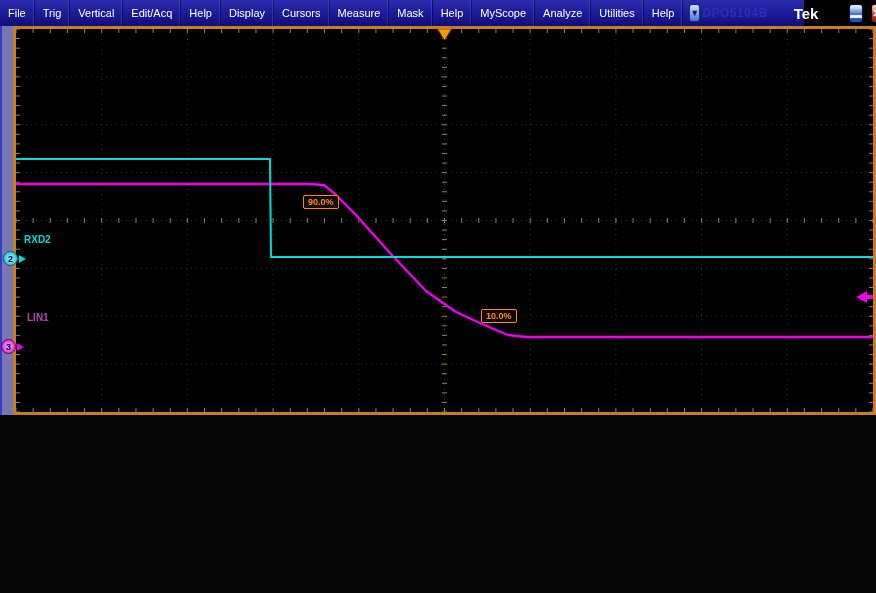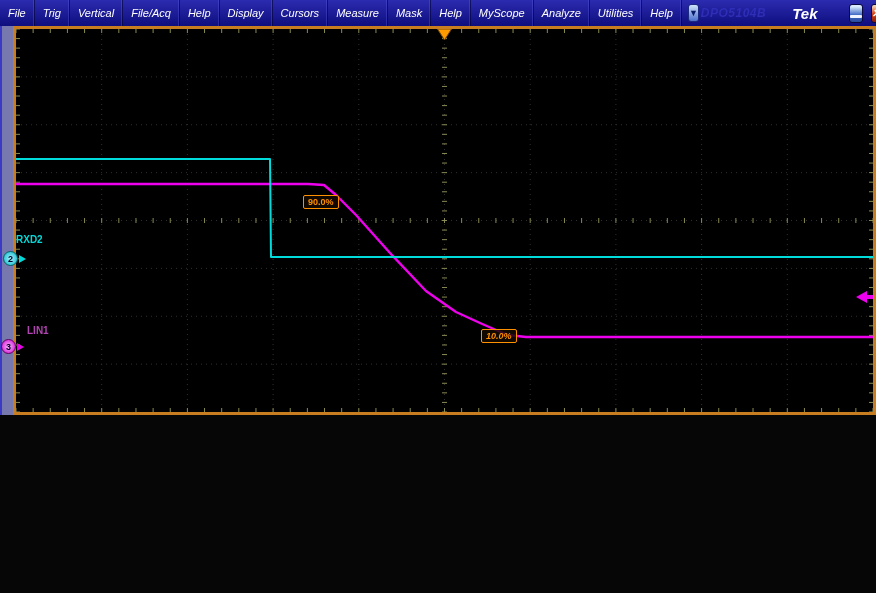--- a/index.html
+++ b/index.html
@@ -1,21 +1,21 @@
 <!DOCTYPE html>
 <html><head>
 <meta charset="utf-8">
 <style>
   html,body{margin:0;padding:0;background:#000;}
   *{box-sizing:border-box;font-family:"Liberation Sans",sans-serif;}
   #app{position:relative;width:876px;height:593px;background:#000;overflow:hidden;}
 
   
-  .menubar{position:absolute;left:0;top:0;width:876px;height:26px;
-    background:linear-gradient(#2b2bb0,#0e0e7e);display:flex;align-items:stretch;font-style:italic;}
+  .menubar{position:absolute;left:0;top:0;width:804px;height:26px;
+    background:linear-gradient(#2b2bb0,#0e0e7e);display:flex;align-items:stretch;}
   .menu-item{color:#fff;font-size:11px;display:flex;align-items:center;padding:0 8px;
     border-right:1px solid rgba(0,0,40,.55);box-shadow:inset -1px 0 rgba(120,120,255,.25);
     white-space:nowrap;cursor:default;}
   .menu-drop-btn{width:26px;height:18px;margin:4px 2px 4px 6px;border-radius:3px;
     background:linear-gradient(#cfe2f8,#4a70cc);display:flex;align-items:center;justify-content:center;
     font-size:9px;color:#081a6a;border:1px solid #1a2a80;}
   .menubar-spacer{flex:1;}
   .model-label{color:#2e2eb6;font-size:12px;font-weight:bold;align-self:center;margin-right:26px;letter-spacing:.5px;}
   .brand{color:#fff;font-size:15px;font-weight:bold;align-self:center;margin-right:31px;}
   .win-btn{width:24px;height:19px;border-radius:3px;align-self:center;margin-right:8px;
@@ -25,22 +25,22 @@
   .btn-close{background:linear-gradient(#f4cfae 8%,#cc3a10 55%,#8e1f06);color:#fff;
     font-size:11px;font-weight:bold;margin-right:10px;}
 
   
   .win-left-border{position:absolute;left:0;top:26px;width:2px;height:402px;background:#3a3ac4;}
   .side-strip{position:absolute;left:2px;top:26px;width:12px;height:402px;background:#7678ae;}
   .scope-frame{position:absolute;left:13px;top:26px;width:863px;height:389px;
     border:3px solid #c87d20;background:#000;}
   .scope-screen{position:absolute;left:16px;top:29px;width:857px;height:383px;}
   .trace-label{position:absolute;font-size:10px;font-weight:bold;}
-  .lbl-ch2{left:0;top:205px;color:#00d9d9;}
-  .lbl-ch3{left:11px;top:296px;color:#b044b0;}
+  .lbl-ch2{left:8px;top:205px;color:#00d9d9;}
+  .lbl-ch3{left:11px;top:283px;color:#b044b0;}
   .flag{position:absolute;border:1px solid #ff9000;background:rgba(20,10,0,.85);
     color:#ff9000;font-size:9px;font-weight:bold;padding:1px 4px;border-radius:2px;}
   .chan-marker{position:absolute;width:15px;height:15px;border-radius:50%;
     display:flex;align-items:center;justify-content:center;font-size:9px;font-weight:bold;color:#002;}
   .chan-marker.c2{left:3px;top:251px;background:radial-gradient(#aef,#00b8c8);border:1px solid #066;}
   .chan-marker.c3{left:1px;top:339px;background:radial-gradient(#fab6ff,#cc00cc);border:1px solid #606;}
   .chan-arrow{position:absolute;width:0;height:0;border-top:4px solid transparent;border-bottom:4px solid transparent;}
   .arr-c2{left:19px;top:255px;border-left:7px solid #00d9d9;}
   .arr-c3{left:17px;top:343px;border-left:7px solid #e800e8;}
 
@@ -50,21 +50,21 @@
 </head>
 <body>
 
 <div id="app">
 
   <div class="menubar">
     <div id="menu-items" style="display:flex;">
         <div class="menu-item">File</div>
         <div class="menu-item">Trig</div>
         <div class="menu-item">Vertical</div>
-        <div class="menu-item">File/Acq</div>
+        <div class="menu-item">Edit/Acq</div>
         <div class="menu-item">Help</div>
         <div class="menu-item">Display</div>
         <div class="menu-item">Cursors</div>
         <div class="menu-item">Measure</div>
         <div class="menu-item">Mask</div>
         <div class="menu-item">Help</div>
         <div class="menu-item">MyScope</div>
         <div class="menu-item">Analyze</div>
         <div class="menu-item">Utilities</div>
         <div class="menu-item">Help</div>
@@ -381,21 +381,21 @@
         <line x1="0" y1="382.9999999999997" x2="4" y2="382.9999999999997" stroke="#8a8a52" stroke-width="1"></line>
         <line x1="853" y1="382.9999999999997" x2="857" y2="382.9999999999997" stroke="#8a8a52" stroke-width="1"></line>
         <polyline points="0,155 292,155 308,156 320,166 340,186 374,224 410,262 440,283 464,294 480,301 492,306 510,308 857,308" fill="none" stroke="#ee00ee" stroke-width="2.4" stroke-linejoin="round"></polyline>
         <polyline points="0,130 254,130 255,228 857,228" fill="none" stroke="#00dcdc" stroke-width="2" stroke-linejoin="round"></polyline>
         <polygon points="421.5,0 435.5,0 428.5,11" fill="#ff9a00" stroke="#7a4a00" stroke-width="1"></polygon>
         <polygon points="840,268 851,262 851,266 857,266 857,270 851,270 851,274" fill="#ee00ee"></polygon>
       </svg>
     <div class="trace-label lbl-ch2">RXD2</div>
     <div class="trace-label lbl-ch3">LIN1</div>
     <div class="flag" style="left:287px;top:166px;">90.0%</div>
-    <div class="flag" style="left:465px;top:300px;font-style:italic;">10.0%</div>
+    <div class="flag" style="left:465px;top:280px;">10.0%</div>
   </div>
   <div class="chan-marker c2">2</div>
   <div class="chan-arrow arr-c2"></div>
   <div class="chan-marker c3">3</div>
   <div class="chan-arrow arr-c3"></div>
 
   <div class="bottom">
 
     
 

